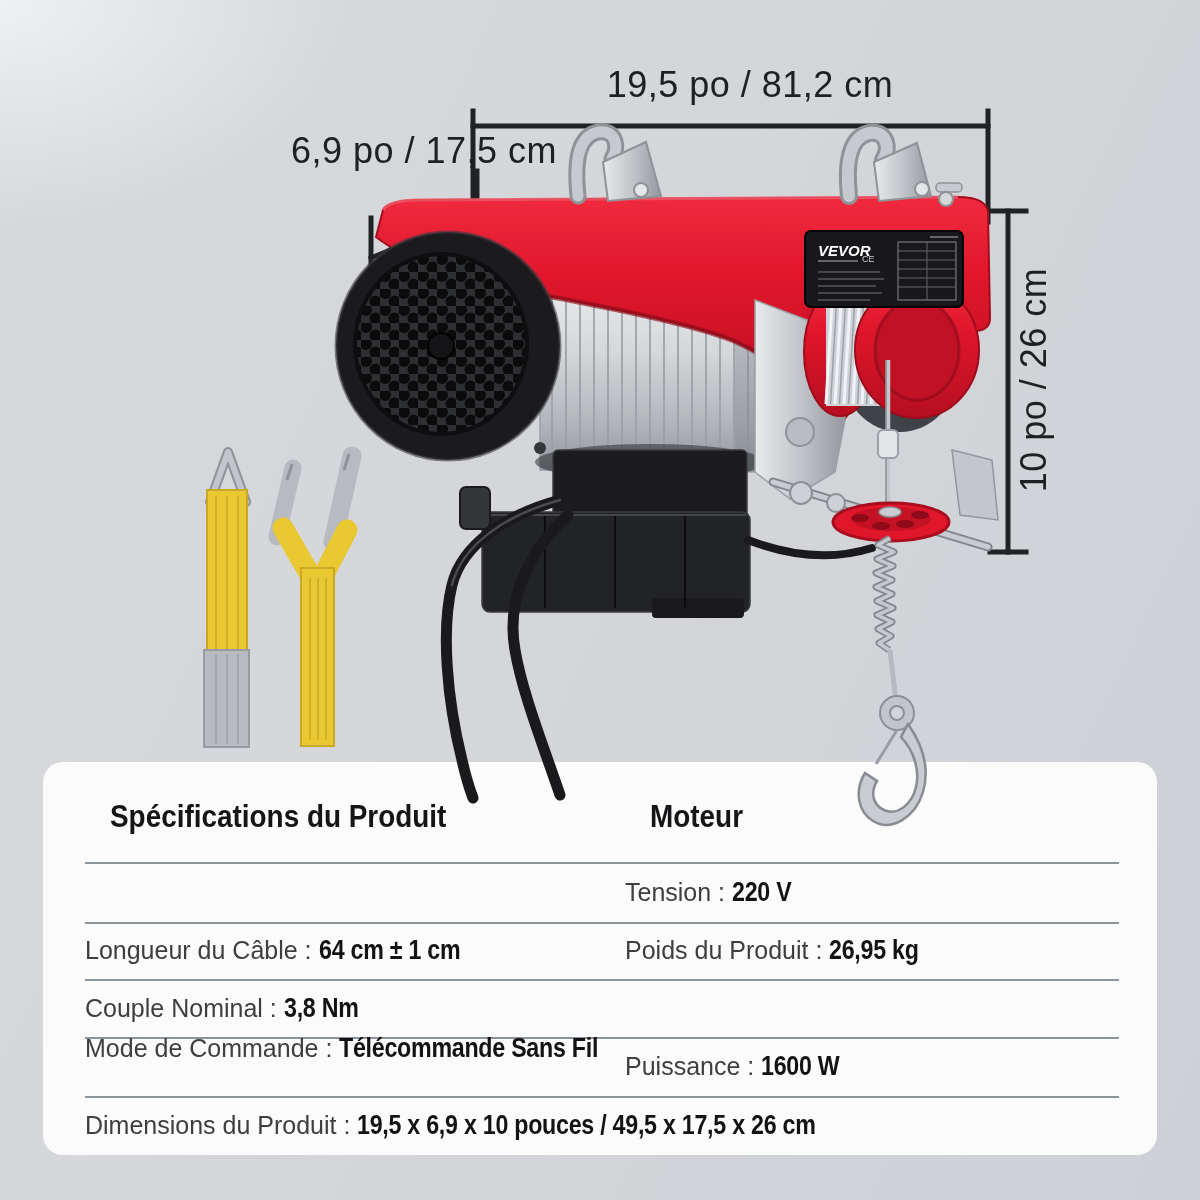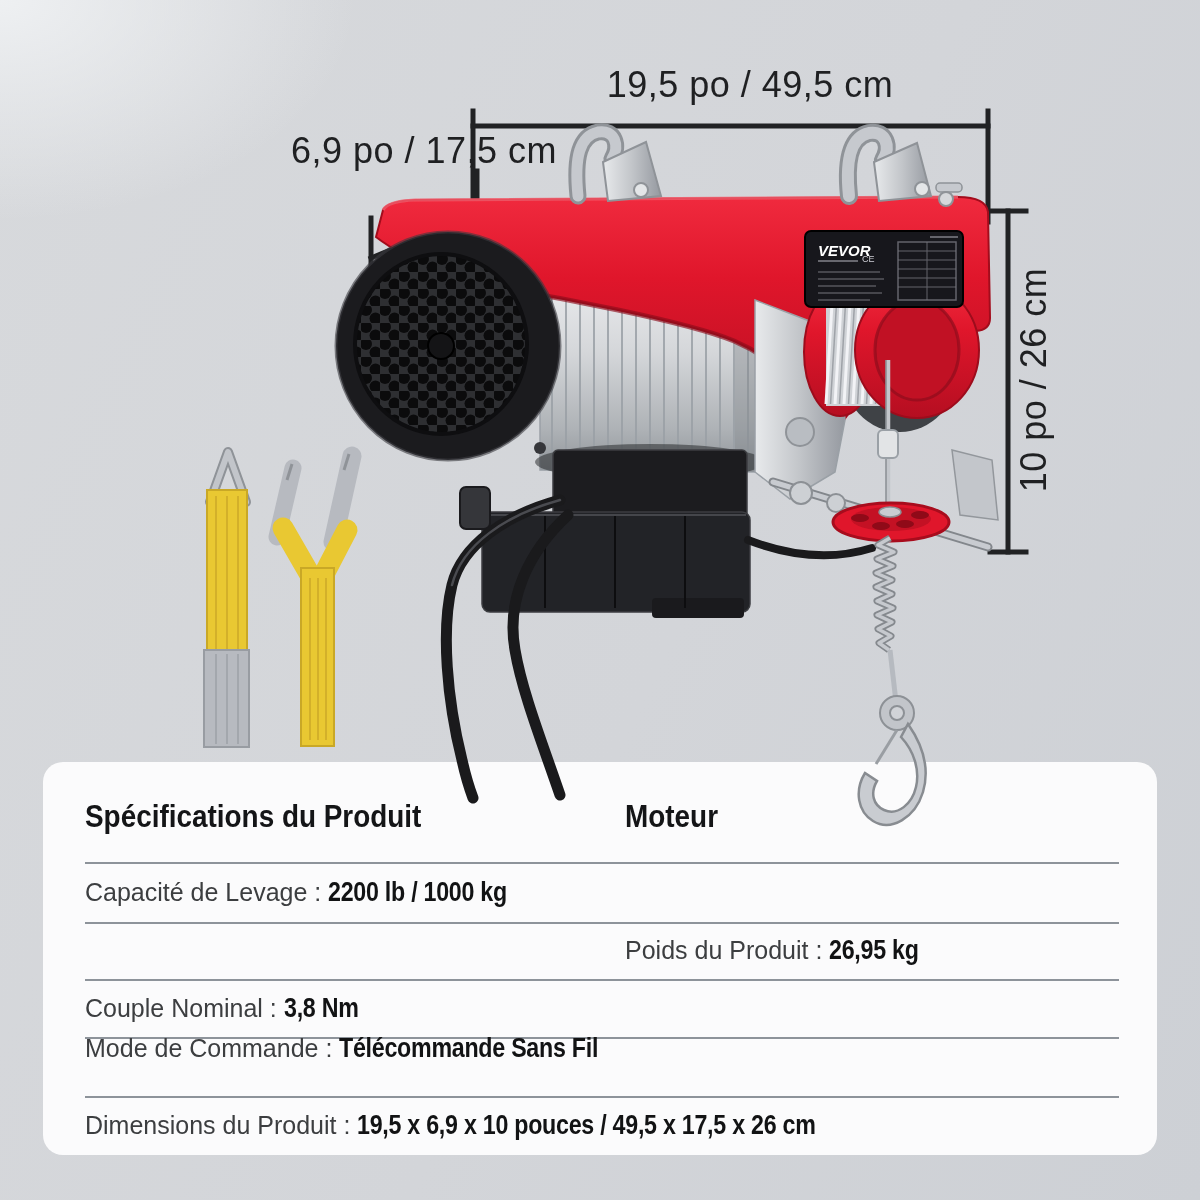--- a/index.html
+++ b/index.html
@@ -14,21 +14,21 @@
     pointer-events:none;
   }
   
   .panel{
     position:absolute;left:43px;top:762px;width:1114px;height:393px;
     background:#fbfbfc;border-radius:20px;
   }
   .divider{position:absolute;left:42px;width:1034px;height:2px;background:#8d939a;}
   .hdr{
     position:absolute;height:46px;line-height:46px;top:32px;
-    font-size:31px;font-weight:bold;color:#141517;white-space:nowrap;
+    font-size:31px;font-weight:bold;color:#141517;white-space:nowrap;margin-left:25px;
   }
   .hdr span{display:inline-block;transform:scaleX(.9);transform-origin:0 50%;}
   .row{
     position:absolute;height:36px;line-height:36px;white-space:nowrap;
     font-size:25px;color:#3c3e40;
   }
   .row .val{
     display:inline-block;transform:scaleX(.86);transform-origin:0 50%;
     font-weight:bold;color:#121314;font-size:27px;letter-spacing:-.3px;
   }
@@ -53,32 +53,38 @@
 <div class="panel">
   <div class="hdr col-l"><span>Spécifications du Produit</span></div>
   <div class="hdr col-r"><span>Moteur</span></div>
 
   <div class="divider" style="top:100px"></div>
   <div class="divider" style="top:160px"></div>
   <div class="divider" style="top:217px"></div>
   <div class="divider" style="top:275px"></div>
   <div class="divider" style="top:334px"></div>
 
-  <div class="row col-l" style="top:112px">
-    <span>Capacité de Levage : </span><span class="val">2200 lb / 1000 kg</span>
+  <div class="row col-l" style="top:170px">
+    <span>Longueur du Câble : </span><span class="val">64 cm ± 1 cm</span>
   </div>
   <div class="row col-l" style="top:228px">
     <span>Couple Nominal : </span><span class="val">3,8 Nm</span>
   </div>
   <div class="row col-l" style="top:268px">
     <span>Mode de Commande : </span><span class="val">Télécommande Sans Fil</span>
   </div>
 
+  <div class="row col-r" style="top:112px">
+    <span>Tension : </span><span class="val">220 V</span>
+  </div>
   <div class="row col-r" style="top:170px">
     <span>Poids du Produit : </span><span class="val">26,95 kg</span>
+  </div>
+  <div class="row col-r" style="top:286px">
+    <span>Puissance : </span><span class="val">1600 W</span>
   </div>
 
   <div class="row col-l" style="top:345px">
     <span>Dimensions du Produit : </span><span class="val">19,5 x 6,9 x 10 pouces / 49,5 x 17,5 x 26 cm</span>
   </div>
 </div>
 
 <svg class="scene" width="1200" height="1200" viewBox="0 0 1200 1200">
   <defs>
     <linearGradient id="silverV" x1="0" y1="0" x2="0" y2="1">
@@ -314,15 +320,15 @@
         <circle cx="897" cy="713" r="12" fill="none" stroke="#c2c5ca" stroke-width="8"></circle>
         <path d="M 908 724 C 922 744 930 768 923 792 C 915 818 891 832 873 821
                  C 858 812 854 791 865 773 L 877 781 C 870 793 873 805 884 810
                  C 898 816 912 804 916 787 C 920 770 914 751 901 737 Z" fill="#c9ccd1" stroke="#888c91" stroke-width="2.5"></path>
         <line x1="897" y1="730" x2="876" y2="764" stroke="#9a9ea3" stroke-width="3"></line>
       </g>
     </g>
   </g>
 </svg>
 
-<div class="dim-text" style="left:500px;top:64px;width:500px">19,5 po / 49,5 cm</div>
+<div class="dim-text" style="left:500px;top:64px;width:500px">19,5 po / 81,2 cm</div>
 <div class="dim-text" style="left:174px;top:130px;width:500px">6,9 po / 17,5 cm</div>
 <div class="dim-text dim-rot" style="left:884px;top:360px">10 po / 26 cm</div>
 
 </body></html>

